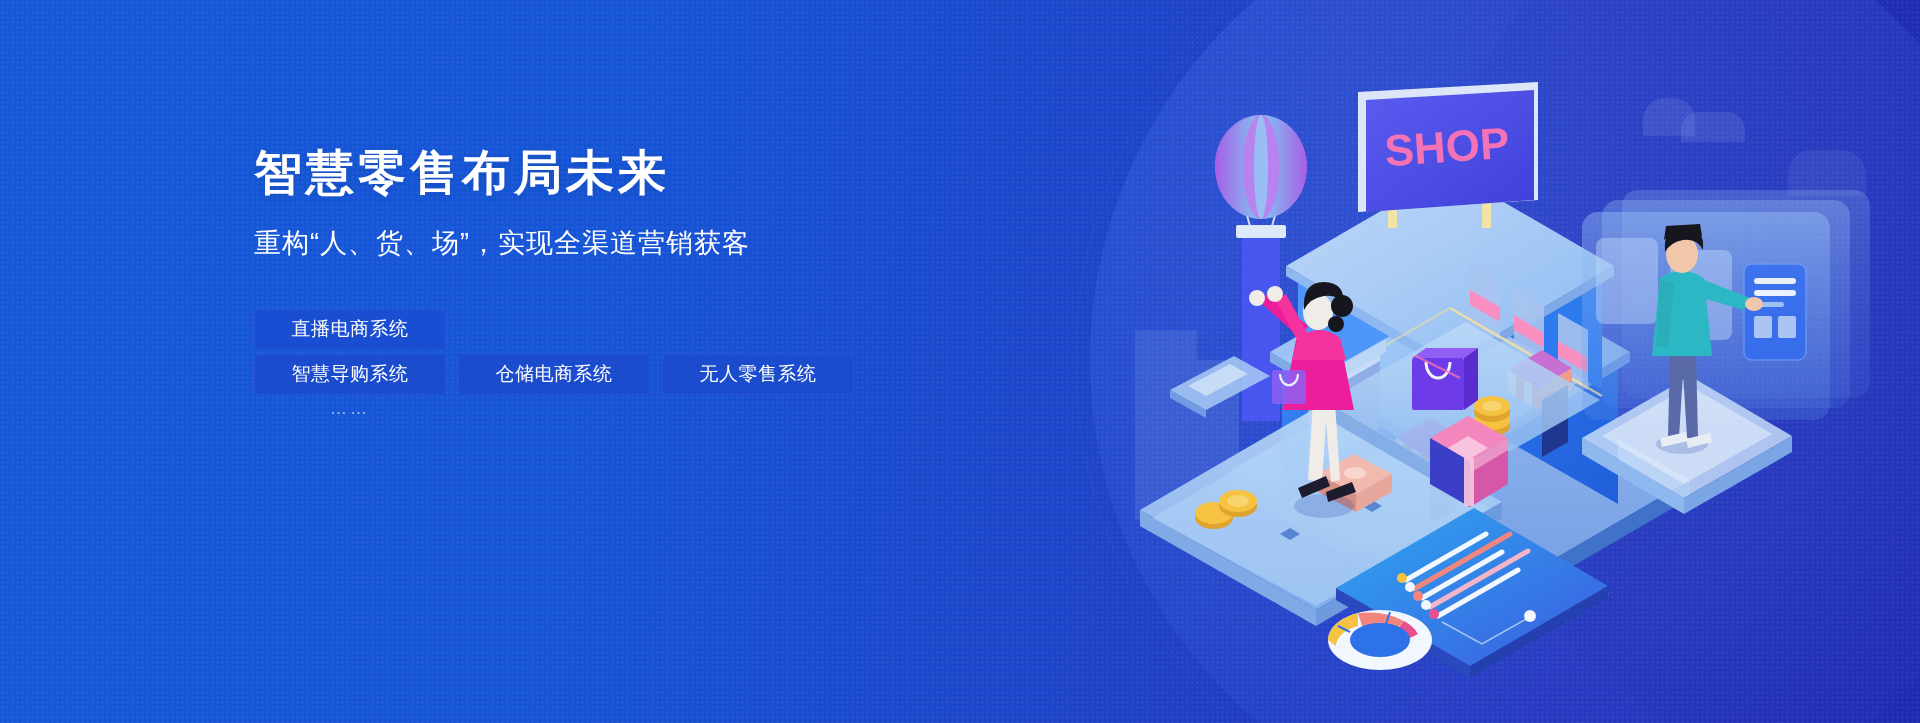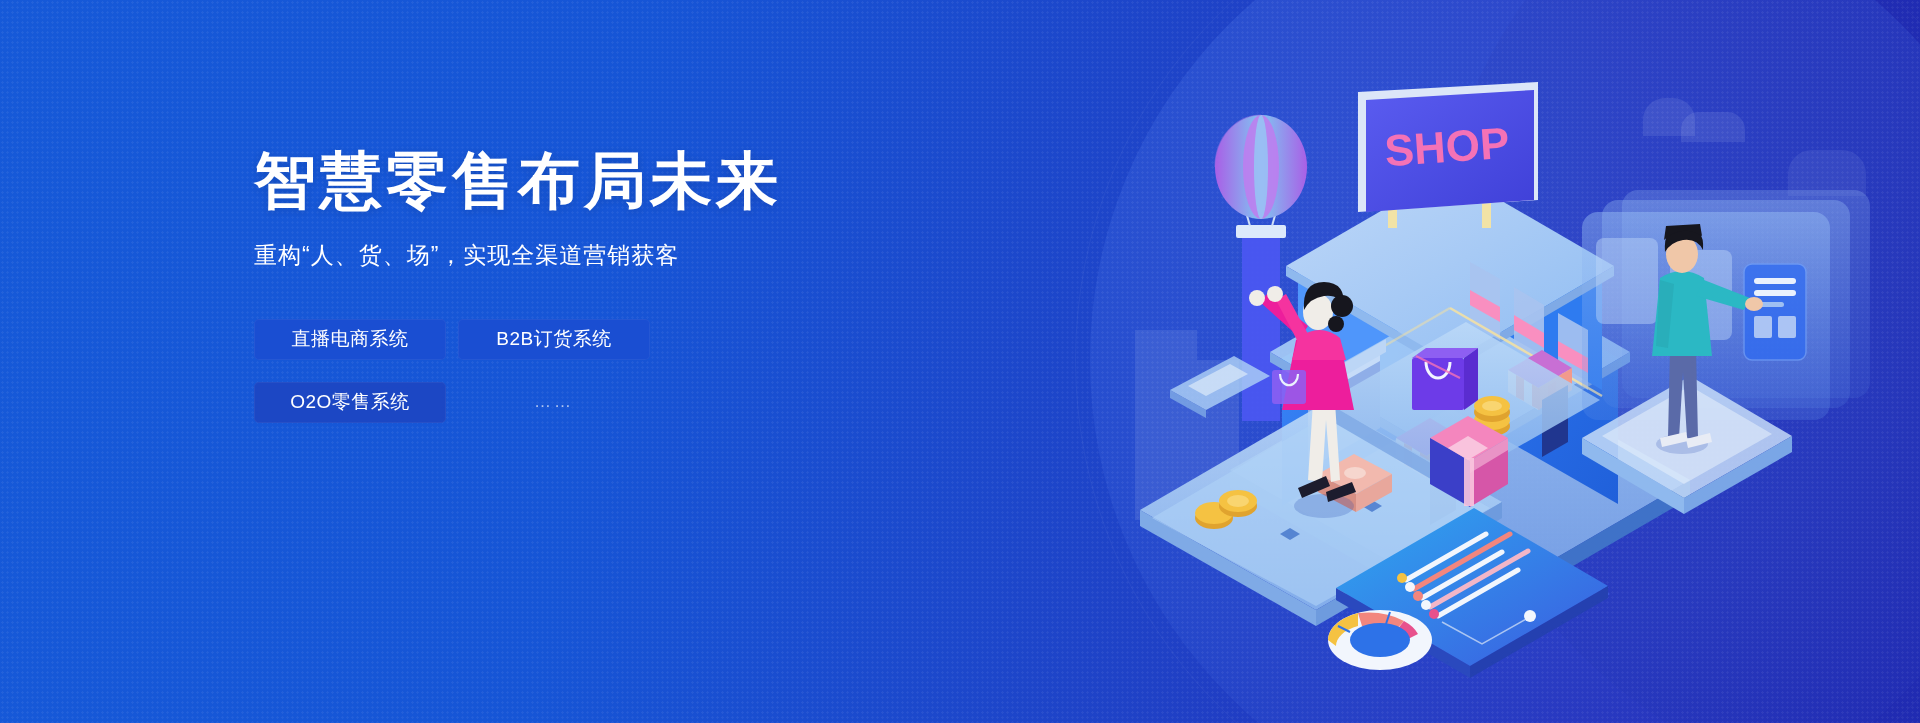--- a/index.html
+++ b/index.html
@@ -61,42 +61,42 @@
   .sky.s4{ left:1681px; top:112px; width:64px; height:30px; border-radius:18px 18px 0 0; }
   .sky.s5{ left:1788px; top:150px; width:78px; height:46px; border-radius:24px 24px 0 0; opacity:.08;}
 
   
   .content{
     position:absolute;
     left:254px; top:148px;
     width:640px;
   }
   .headline{
-    font-size:62px;
+    font-size:48px;
     font-weight:bold;
     color:#ffffff;
     letter-spacing:4px;
     line-height:1.06;
     white-space:nowrap;
     text-shadow:0 2px 10px rgba(0,0,0,.12);
   }
   .subline{
     margin-top:26px;
-    font-size:23px;
+    font-size:27px;
     color:#ffffff;
     letter-spacing:1px;
     white-space:nowrap;
     font-weight:500;
   }
 
   .tags{
     margin-top:48px;
     display:flex;
     flex-direction:column;
-    gap:22px;
+    gap:4px;
   }
   .tagrow{
     display:flex;
     gap:12px;
     align-items:center;
   }
   .tag{
     min-width:192px;
     height:41px;
     border-radius:5px;
@@ -146,24 +146,27 @@
 
   <div class="texture"></div>
 
   <div class="content">
     <div class="headline">智慧零售布局未来</div>
     <div class="subline">重构“人、货、场”，实现全渠道营销获客</div>
 
     <div class="tags">
       <div class="tagrow r1">
         <div class="tag">直播电商系统</div>
-        <div class="tag">B2B订货系统</div>
+      </div>
+      <div class="tagrow r2">
+        <div class="tag">智慧导购系统</div>
+        <div class="tag">仓储电商系统</div>
+        <div class="tag">无人零售系统</div>
       </div>
       <div class="tagrow r3">
-        <div class="tag">O2O零售系统</div>
         <div class="ellipsis">……</div>
       </div>
     </div>
   </div>
 
   <div class="art">
     <svg viewBox="0 0 760 660" xmlns="http://www.w3.org/2000/svg">
       <defs>
         <linearGradient id="gStoreL" x1="0" y1="0" x2="1" y2="1">
           <stop offset="0" stop-color="#3E8BFB"></stop>

